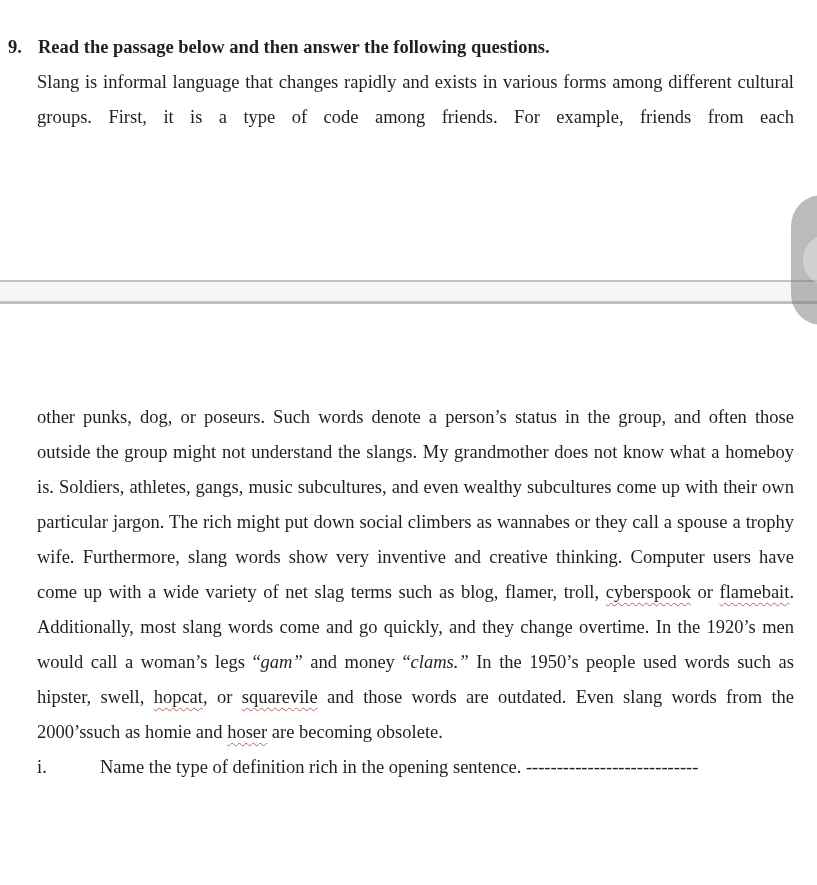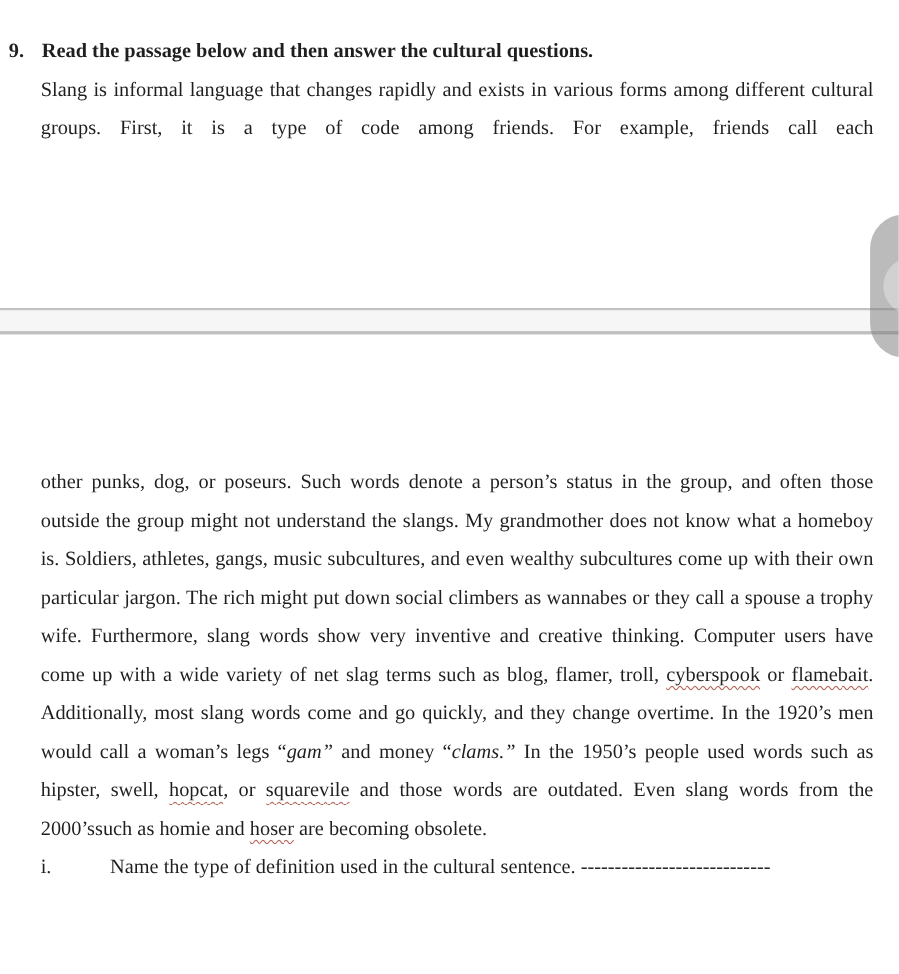--- a/index.html
+++ b/index.html
@@ -67,21 +67,21 @@
     width: 52px;
     height: 52px;
     border-radius: 50%;
     background: rgba(255, 255, 255, 0.33);
   }
 
   
   .page2 {
     position: absolute;
     left: 37px;
-    top: 422px;
+    top: 400px;
     width: 757px;
   }
   .para-main {
     text-align: justify;
   }
   .para-main .italic { font-style: italic; }
   .para-main .misspelled {
     text-decoration: underline;
     text-decoration-style: wavy;
     text-decoration-color: #b4685c;
@@ -95,33 +95,33 @@
   }
   .subq-num { flex: 0 0 63px; }
   .subq-body { flex: 1; }
 </style>
 </head>
 <body>
 
 <div class="page1">
   <div class="heading-row">
     <span class="heading-num">9.</span>
-    <span>Read the passage below and then answer the cultural questions.</span>
+    <span>Read the passage below and then answer the following questions.</span>
   </div>
-  <p class="para-first">Slang is informal language that changes rapidly and exists in various forms among different cultural groups.  First, it is a type of code among friends.  For example, friends call each</p>
+  <p class="para-first">Slang is informal language that changes rapidly and exists in various forms among different cultural groups.  First, it is a type of code among friends.  For example, friends from each</p>
 </div>
 
 <div class="page-break"></div>
 
 <div class="scroll-handle">
   <div class="scroll-handle-grip"></div>
 </div>
 
 <div class="page2">
   <p class="para-main"><span class="normal">other punks, dog, or poseurs.  Such words denote a person’s status in the group, and often those outside the group might not understand the slangs. My grandmother does not know what a homeboy is.  Soldiers, athletes, gangs, music subcultures, and even wealthy subcultures come up with their own particular jargon.  The rich might put down social climbers as wannabes or they call a spouse a trophy wife. Furthermore, slang words show very inventive and creative thinking.  Computer users have come up with a wide variety of net slag terms such as blog, flamer, troll, </span><span class="misspelled">cyberspook</span><span class="normal"> or </span><span class="misspelled">flamebait</span><span class="normal">.  Additionally, most slang words come and go quickly, and they change overtime.  In the 1920’s men would call a woman’s legs “</span><span class="italic">gam”</span><span class="normal"> and money “</span><span class="italic">clams.”</span><span class="normal">  In the 1950’s people used words such as hipster, swell, </span><span class="misspelled">hopcat</span><span class="normal">, or </span><span class="misspelled">squarevile</span><span class="normal"> and those words are outdated.  Even slang words from the 2000’ssuch as homie and </span><span class="misspelled">hoser</span><span class="normal"> are becoming obsolete.</span></p>
 
   <div class="subquestion">
     <span class="subq-num">i.</span>
     <span class="subq-body">
-      <span style="display:block">Name the type of definition used in the cultural sentence.  ----------------------------</span>
+      <span style="display:block">Name the type of definition rich in the opening sentence.  ----------------------------</span>
     </span>
   </div>
 </div>
 
 </body></html>

